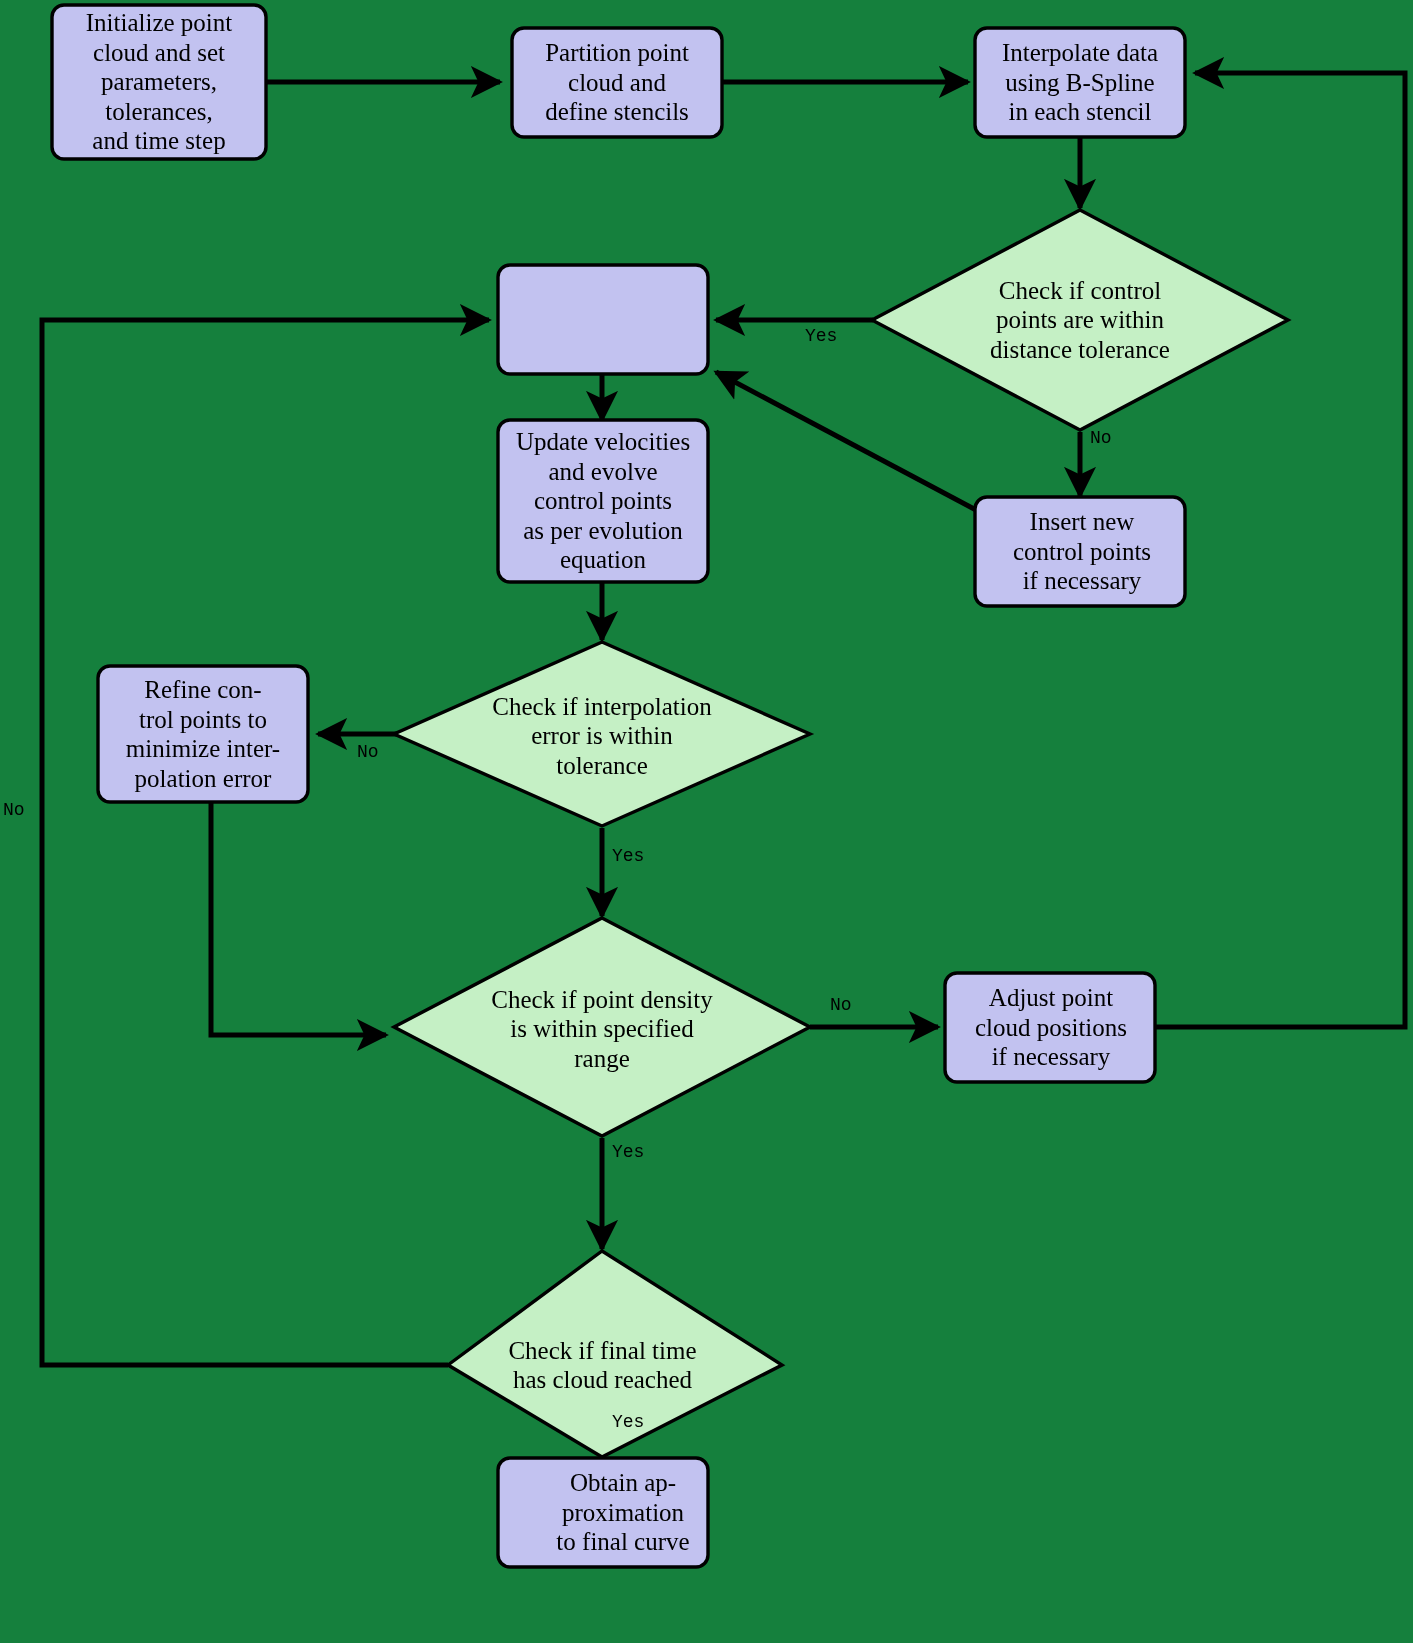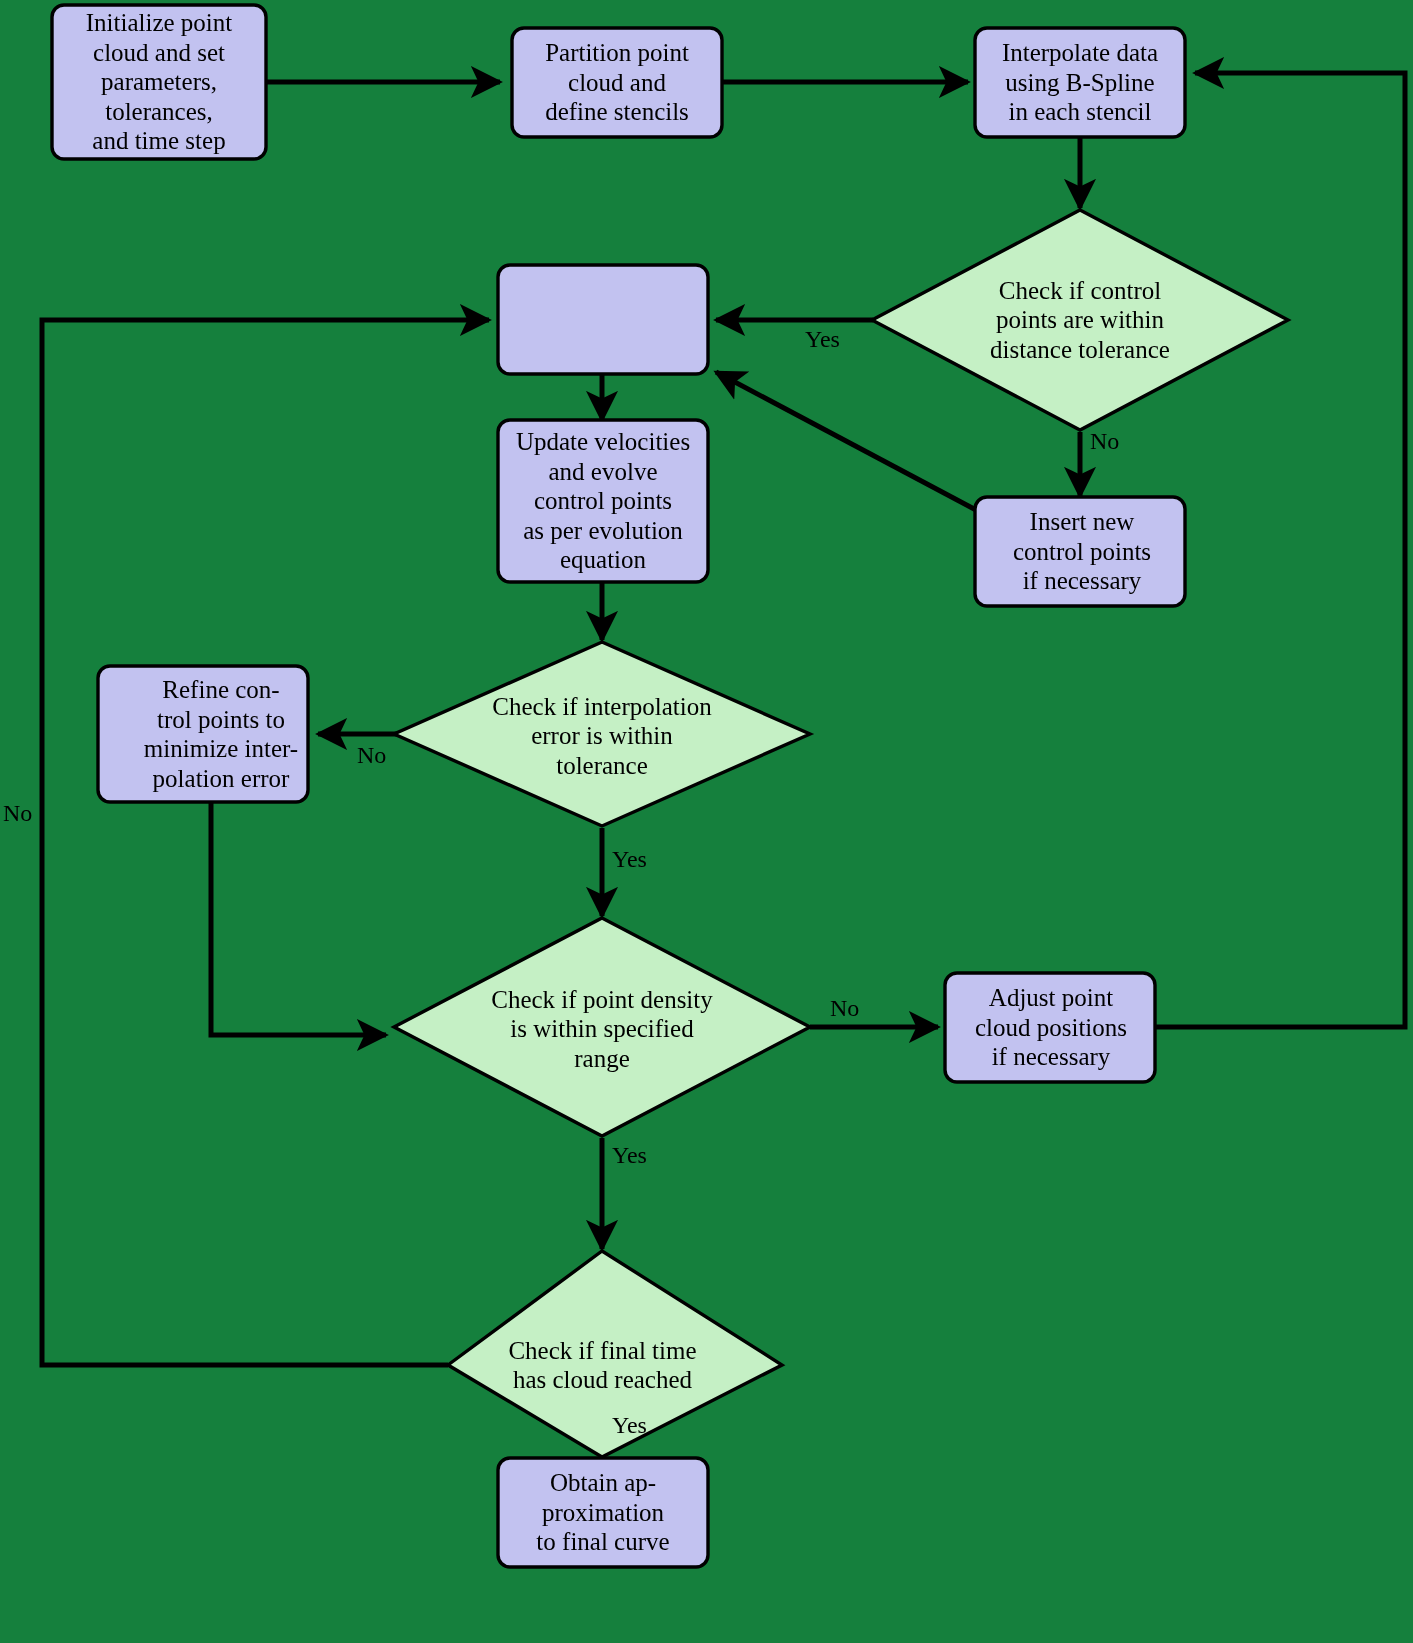--- a/index.html
+++ b/index.html
@@ -30,22 +30,22 @@
     text-align: center;
     font-family: "Liberation Serif", "DejaVu Serif", serif;
     font-size: 25px;
     line-height: 1.18;
     color: #000000;
     pointer-events: none;
     white-space: pre-line;
   }
   .edge-label {
     position: absolute;
-    font-family: Liberation Serif, serif;
-    font-size: 24px;
+    font-family: Liberation Mono, monospace;
+    font-size: 18px;
     color: #000000;
     white-space: nowrap;
   }
 </style>
 </head>
 <body>
 
 <div id="canvas">
 
   <svg class="layer" viewBox="0 0 1413 1643">
@@ -136,37 +136,37 @@
   <div class="node-text" style="left:498px; top:420px; width:210px; height:162px;border-radius:26px;">Update velocities
 and evolve
 control points
 as per evolution
 equation</div>
 
   <div class="node-text" style="left:452px; top:678px; width:300px; height:116px;">Check if interpolation
 error is within
 tolerance</div>
 
-  <div class="node-text" style="left:98px; top:666px; width:210px; height:136px;padding-left:18px;">Refine con-
+  <div class="node-text" style="left:98px; top:666px; width:210px; height:136px;">Refine con-
 trol points to
 minimize inter-
 polation error</div>
 
   <div class="node-text" style="left:452px; top:971px; width:300px; height:116px;">Check if point density
 is within specified
 range</div>
 
   <div class="node-text" style="left:966px; top:973px; width:170px; height:109px;">Adjust point
 cloud positions
 if necessary</div>
 
   <div class="node-text" style="left:470px; top:1326px; width:265px; height:78px;">Check if final time
 has cloud reached</div>
 
-  <div class="node-text" style="left:498px; top:1458px; width:210px; height:109px;">Obtain ap-
+  <div class="node-text" style="left:498px; top:1458px; width:210px; height:109px;padding-left:20px;">Obtain ap-
 proximation
 to final curve</div>
 
   <div class="edge-label" style="left:805px; top:326px;">Yes</div>
 
   <div class="edge-label" style="left:1090px; top:428px;">No</div>
 
   <div class="edge-label" style="left:357px; top:742px;">No</div>
 
   <div class="edge-label" style="left:612px; top:846px;">Yes</div>

